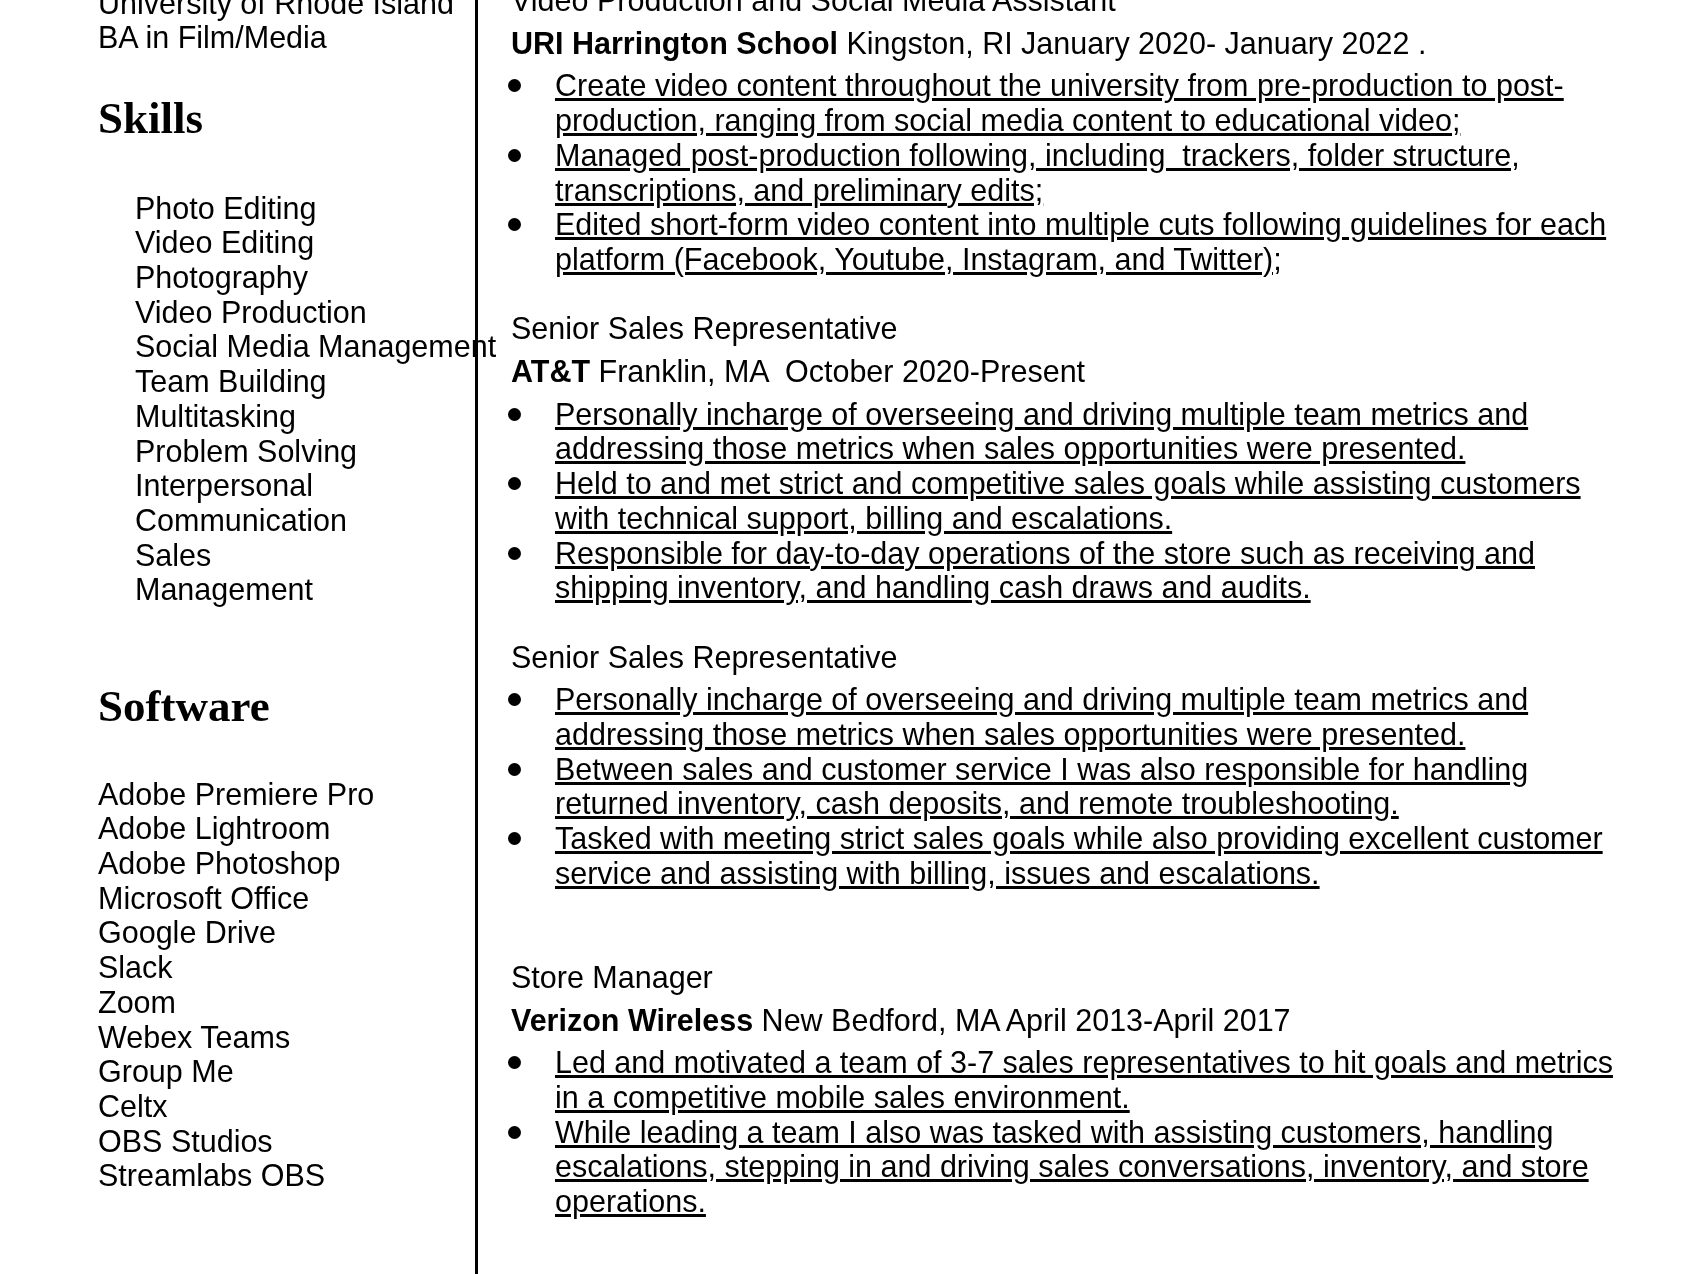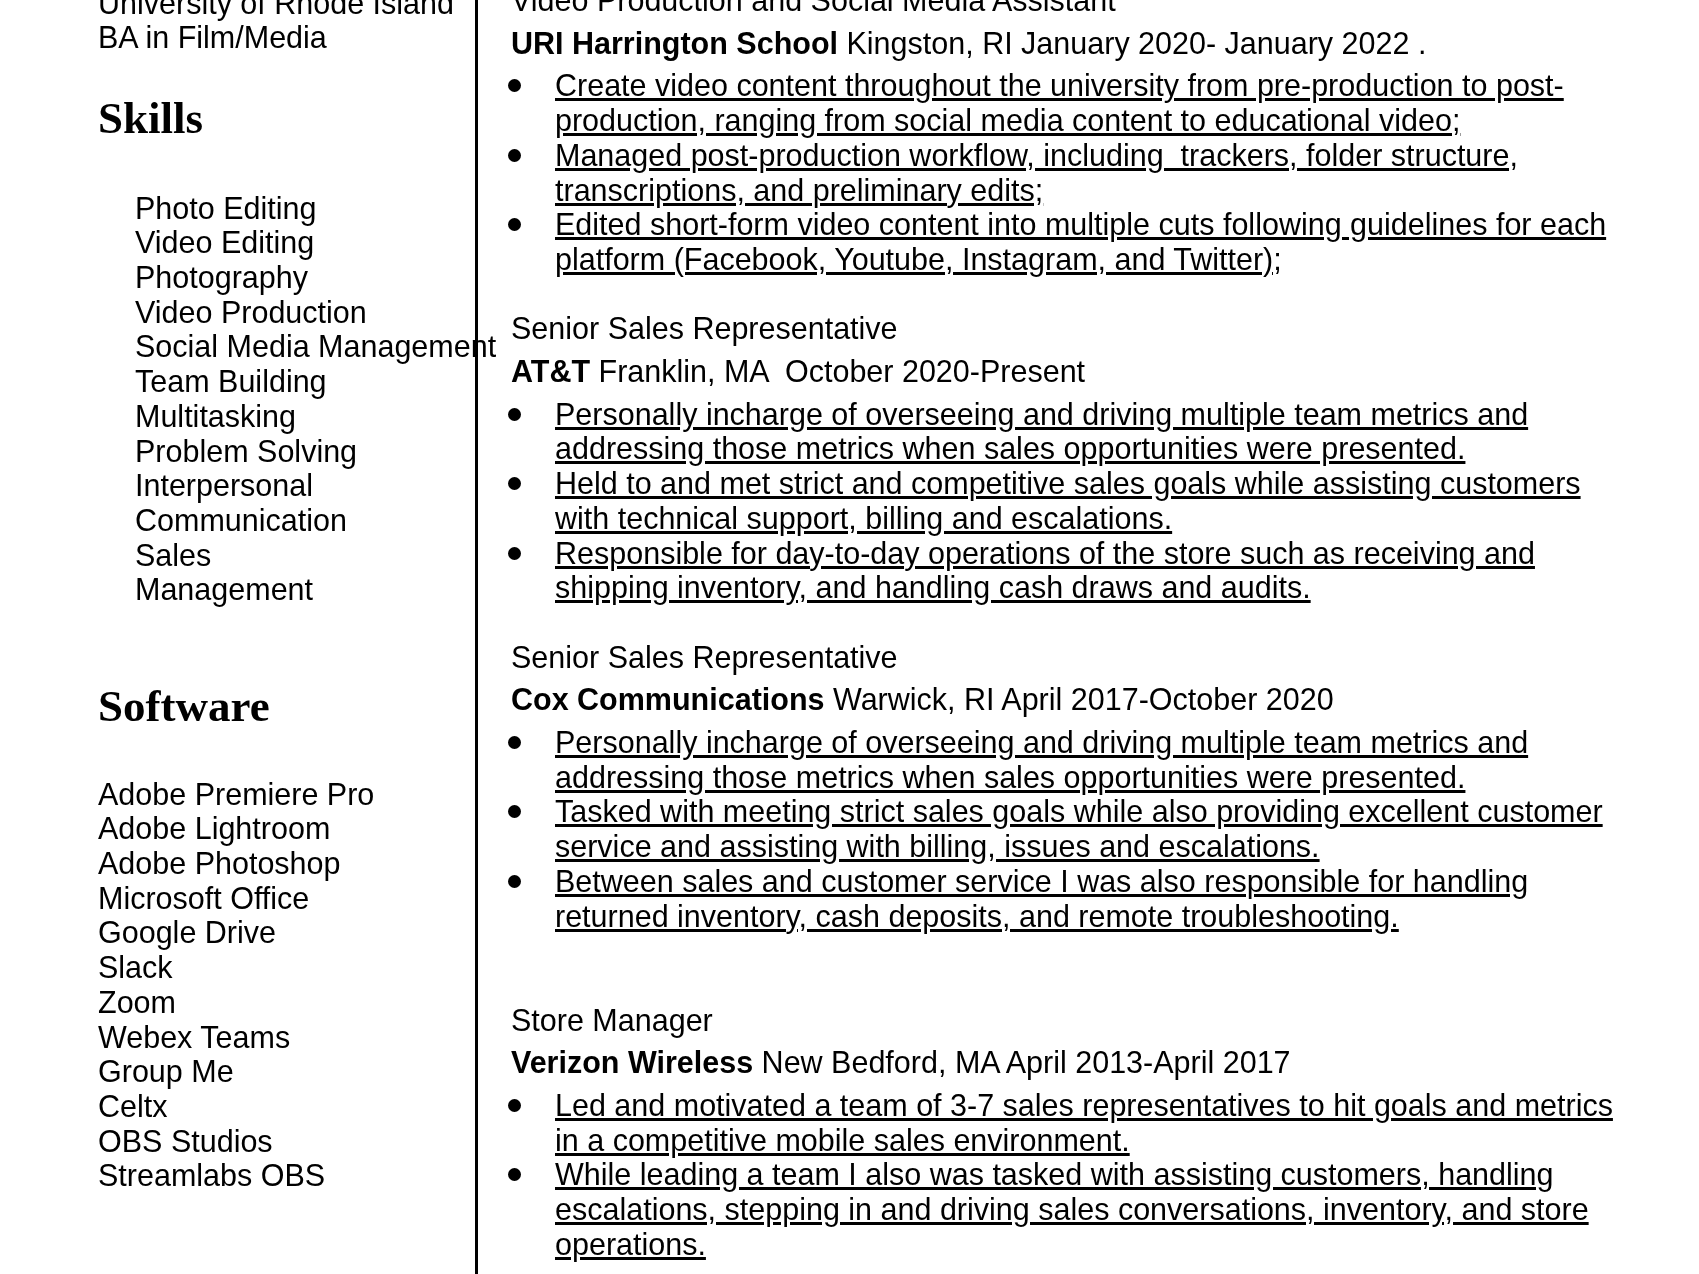--- a/index.html
+++ b/index.html
@@ -111,21 +111,21 @@
     </p>
     <ul class="bullets">
   <li>
     <span class="bullet-marker"></span>
     <span class="bullet-text">Create video content throughout the university from pre-production to post-
 production, ranging from social media content to educational video;</span>
   </li>
 
   <li>
     <span class="bullet-marker"></span>
-    <span class="bullet-text">Managed post-production workflow, including  trackers, folder structure,
+    <span class="bullet-text">Managed post-production following, including  trackers, folder structure,
 transcriptions, and preliminary edits;</span>
   </li>
 
   <li>
     <span class="bullet-marker"></span>
     <span class="bullet-text">Edited short-form video content into multiple cuts following guidelines for each
 platform (Facebook, Youtube, Instagram, and Twitter);</span>
   </li>
 </ul>
   </div>
@@ -151,40 +151,37 @@
   <li>
     <span class="bullet-marker"></span>
     <span class="bullet-text">Responsible for day-to-day operations of the store such as receiving and
 shipping inventory, and handling cash draws and audits.</span>
   </li>
 </ul>
   </div>
 
   <div class="job">
     <p class="job-title">Senior Sales Representative</p>
-    <p class="job-company">
-      <span class="company-name">Cox Communications</span><span class="company-rest"> Warwick, RI April 2017-October 2020</span>
-    </p>
     <ul class="bullets">
   <li>
     <span class="bullet-marker"></span>
     <span class="bullet-text">Personally incharge of overseeing and driving multiple team metrics and
 addressing those metrics when sales opportunities were presented.</span>
   </li>
 
   <li>
     <span class="bullet-marker"></span>
+    <span class="bullet-text">Between sales and customer service I was also responsible for handling
+returned inventory, cash deposits, and remote troubleshooting.</span>
+  </li>
+
+  <li>
+    <span class="bullet-marker"></span>
     <span class="bullet-text">Tasked with meeting strict sales goals while also providing excellent customer
 service and assisting with billing, issues and escalations.</span>
-  </li>
-
-  <li>
-    <span class="bullet-marker"></span>
-    <span class="bullet-text">Between sales and customer service I was also responsible for handling
-returned inventory, cash deposits, and remote troubleshooting.</span>
   </li>
 </ul>
   </div>
 
   <div class="job">
     <p class="job-title">Store Manager</p>
     <p class="job-company">
       <span class="company-name">Verizon Wireless</span><span class="company-rest"> New Bedford, MA April 2013-April 2017</span>
     </p>
     <ul class="bullets">

